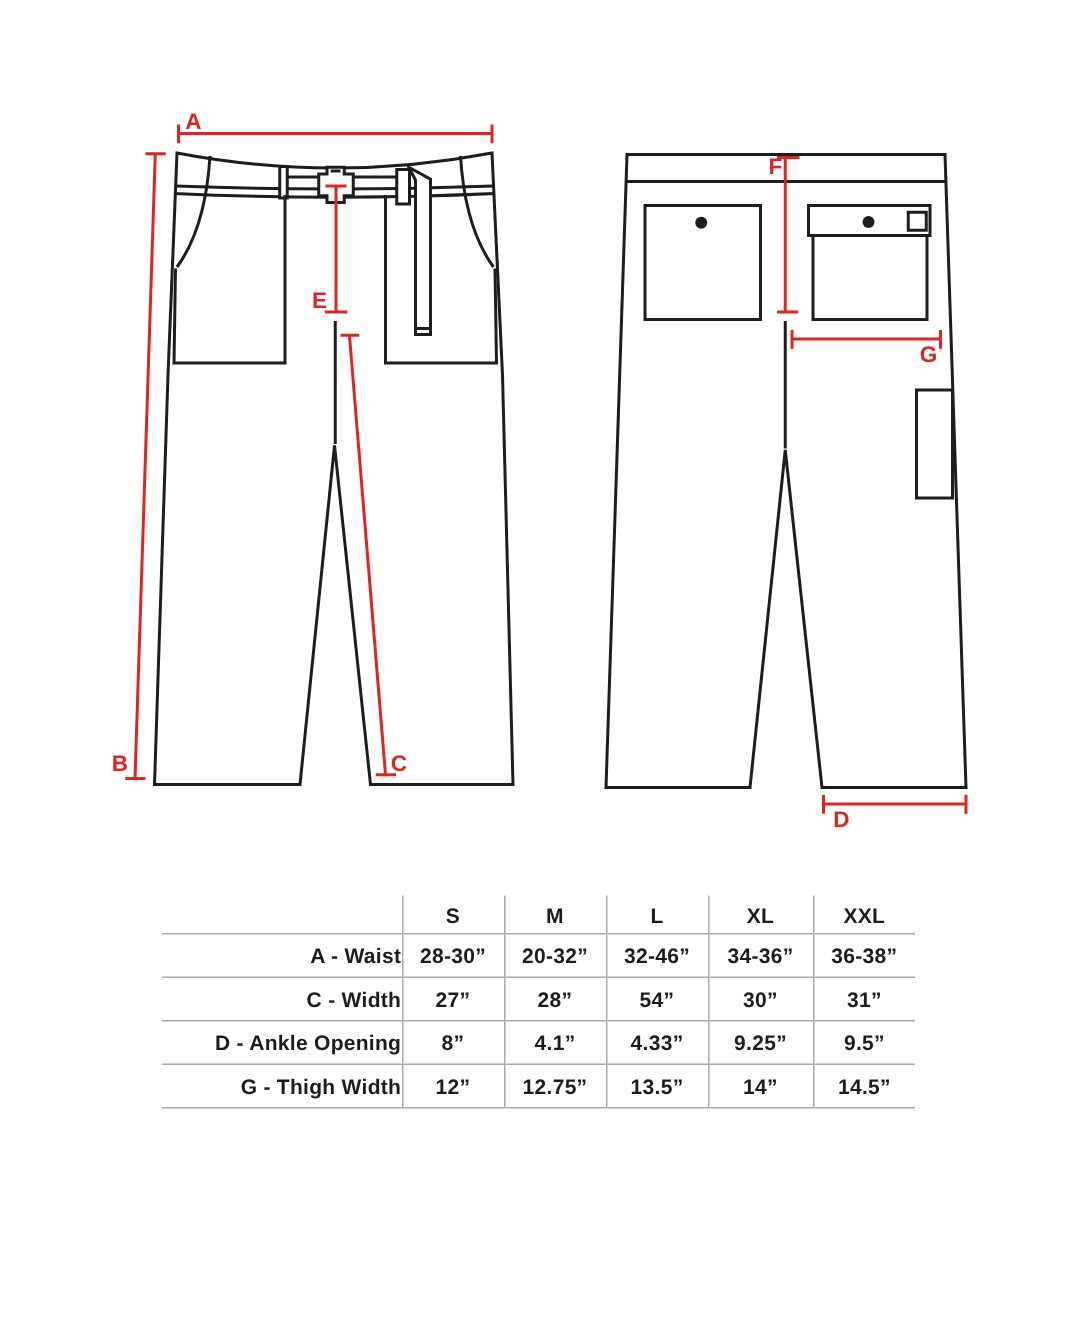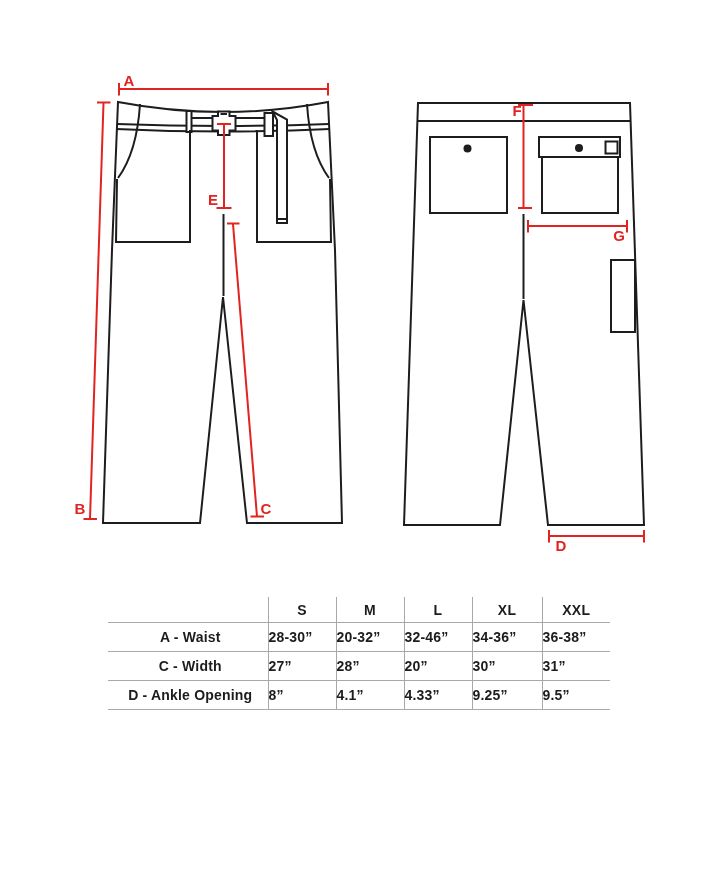--- a/index.html
+++ b/index.html
@@ -9,22 +9,22 @@
   .outline{fill:none;stroke:#1d1d1d;stroke-width:2;}
   .fillwhite{fill:#ffffff;stroke:#1d1d1d;stroke-width:2;}
   .dot{fill:#1d1d1d;stroke:none;}
   .dim{fill:none;stroke:#e12422;stroke-width:2;}
   .dimlabel{font-family:"Liberation Sans",sans-serif;font-weight:bold;font-size:15px;
             fill:#e12422;text-anchor:middle;}
   #sizechart{position:absolute;left:108px;top:597px;width:502px;border-collapse:collapse;
              color:#1c1c1c;font-size:14px;font-weight:600;letter-spacing:0.2px;}
   #sizechart th,#sizechart td{padding:0;margin:0;font-weight:600;}
   #sizechart th{height:25px;text-align:center;vertical-align:middle;}
-  #sizechart td{height:28px;text-align:left;vertical-align:middle;}
-  #sizechart td.rowlabel{text-align:center;padding-left:5px;}
+  #sizechart td{height:28px;text-align:center;vertical-align:middle;}
+  #sizechart td.rowlabel{text-align:right;padding-left:5px;}
   #sizechart tr{border-bottom:1px solid #a8a8a8;}
   #sizechart .vline{border-left:1px solid #a8a8a8;}
   #sizechart col.c-label{width:160px;}
   #sizechart col.c-s{width:68px;}
   #sizechart col.c-m{width:68px;}
   #sizechart col.c-l{width:68px;}
   #sizechart col.c-xl{width:70px;}
   #sizechart col.c-xxl{width:68px;}
 </style>
 </head>
@@ -105,27 +105,35 @@
       <td class="vline">28-30”</td>
       <td class="vline">20-32”</td>
       <td class="vline">32-46”</td>
       <td class="vline">34-36”</td>
       <td class="vline">36-38”</td>
     </tr>
     <tr>
       <td class="rowlabel">C - Width</td>
       <td class="vline">27”</td>
       <td class="vline">28”</td>
-      <td class="vline">20”</td>
+      <td class="vline">54”</td>
       <td class="vline">30”</td>
       <td class="vline">31”</td>
     </tr>
     <tr>
       <td class="rowlabel">D - Ankle Opening</td>
       <td class="vline">8”</td>
       <td class="vline">4.1”</td>
       <td class="vline">4.33”</td>
       <td class="vline">9.25”</td>
       <td class="vline">9.5”</td>
     </tr>
+    <tr>
+      <td class="rowlabel">G - Thigh Width</td>
+      <td class="vline">12”</td>
+      <td class="vline">12.75”</td>
+      <td class="vline">13.5”</td>
+      <td class="vline">14”</td>
+      <td class="vline">14.5”</td>
+    </tr>
   </tbody>
     </table>
 </div>
 
 </body></html>

